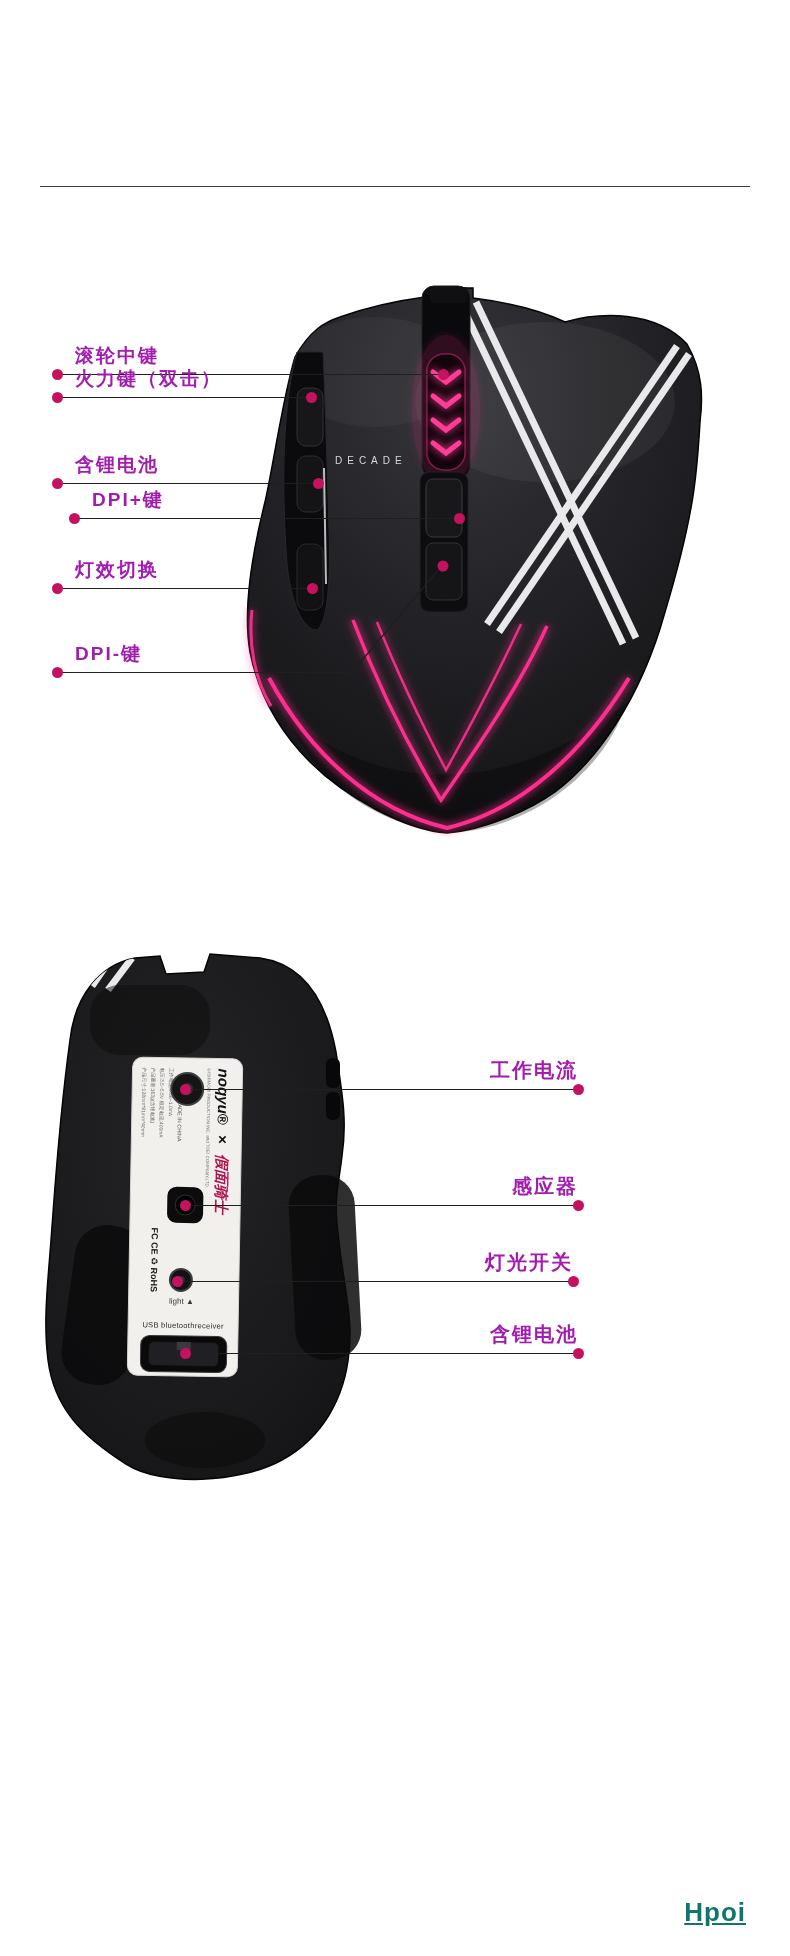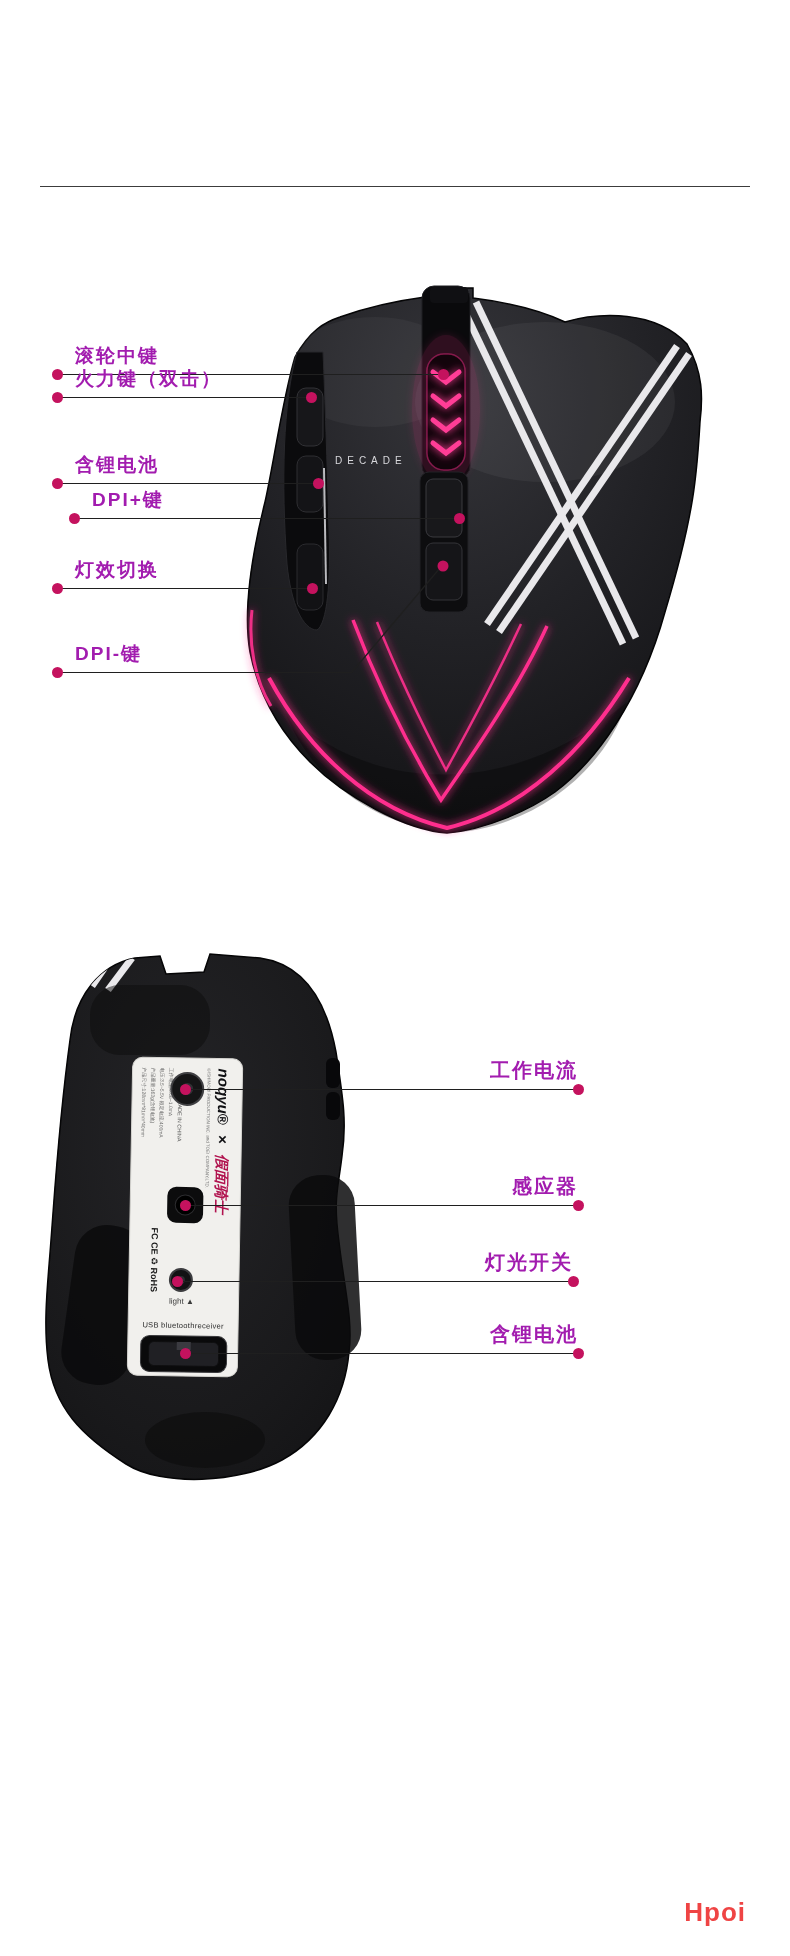--- a/index.html
+++ b/index.html
@@ -12,21 +12,21 @@
   .divider{position:absolute;left:40px;right:40px;top:186px;border-top:1px solid #3c3c3c;}
   .co{position:absolute;border-top:1px solid #1f1f1f;}
   .dot{position:absolute;width:11px;height:11px;border-radius:50%;background:#c4125e;}
   .co .dot-a{left:-5px;top:-6px;}
   .co .dot-b{right:-6px;top:-6px;}
   .co-label{position:absolute;white-space:nowrap;font-size:19px;letter-spacing:2px;
             color:#a21caf;font-weight:700;}
   .co-left .co-label{left:18px;bottom:6px;}
   .co-right .co-label{right:0;bottom:6px;font-size:20px;}
   .watermark{position:absolute;right:44px;bottom:28px;font-size:26px;font-weight:700;
-             color:#ef4444;letter-spacing:1px;}
+             color:#0f766e;letter-spacing:1px;text-decoration:underline;}
   svg text{font-family:"Liberation Sans","DejaVu Sans",sans-serif;}
 </style>
 </head>
 <body>
 
 <div class="page">
 
   <div class="divider"></div>
 
   <svg viewBox="0 0 490 565" style="position:absolute;left:225px;top:282px;width:490px;height:565px">

